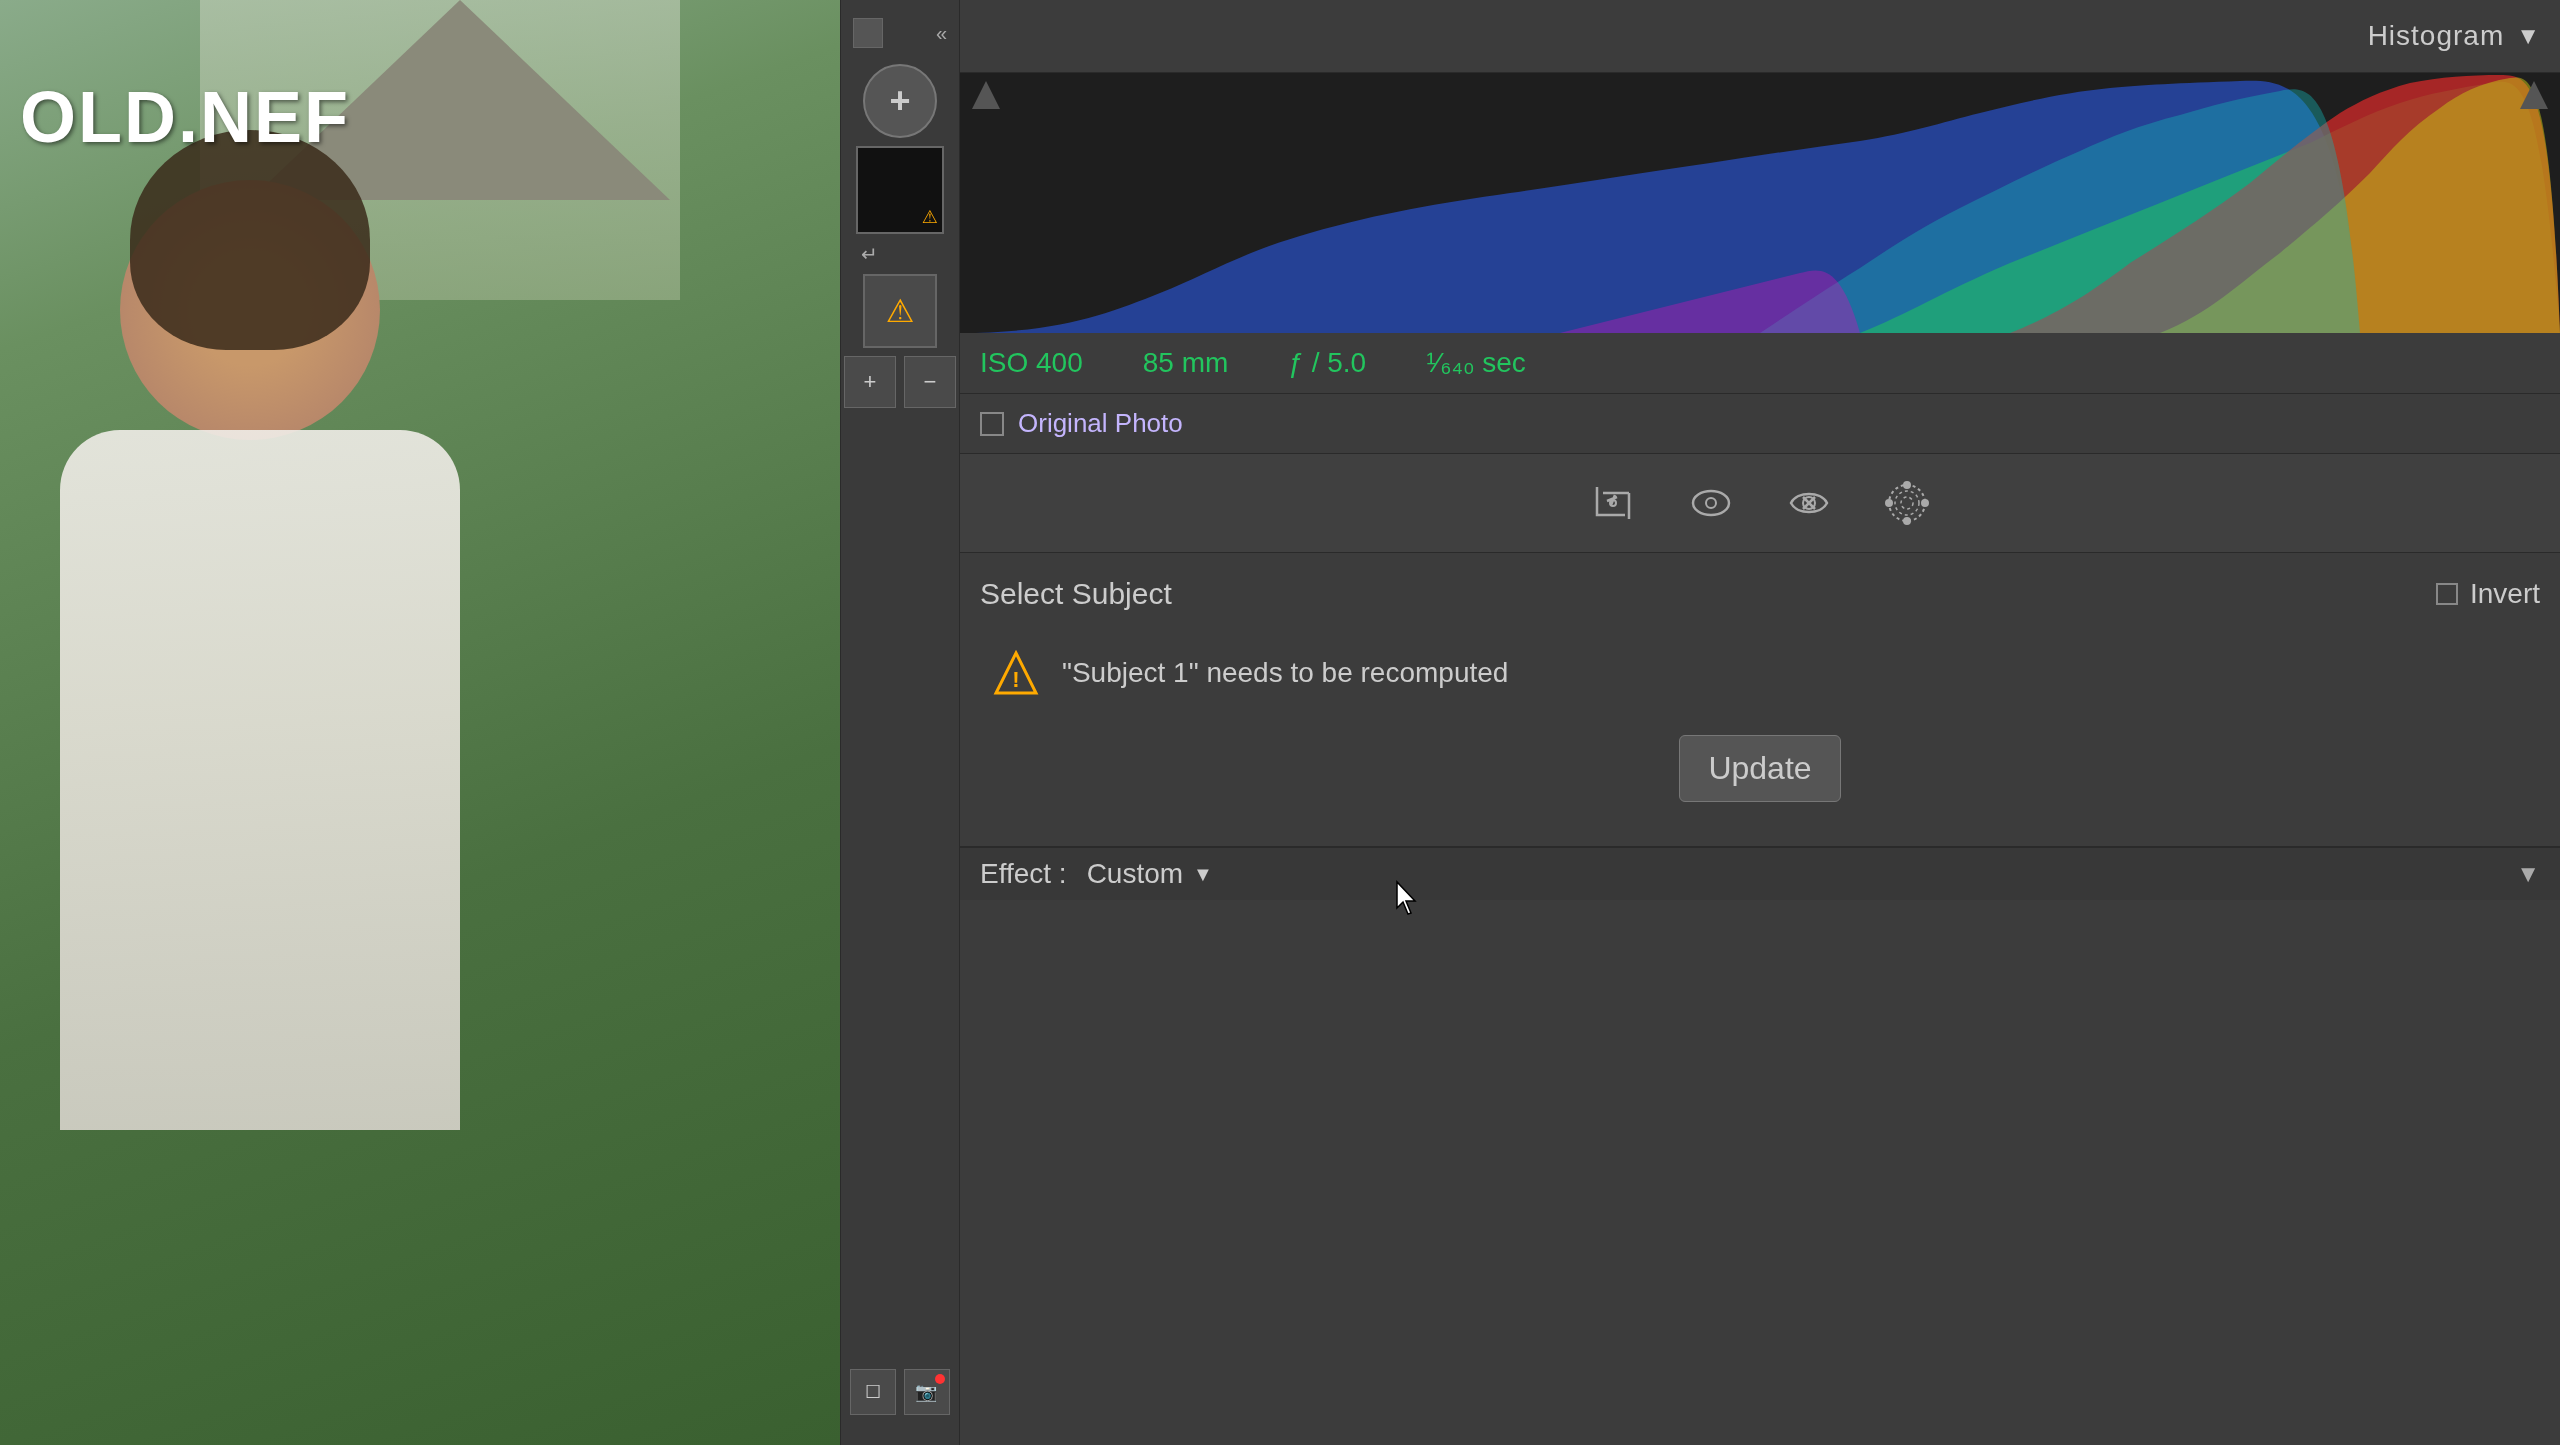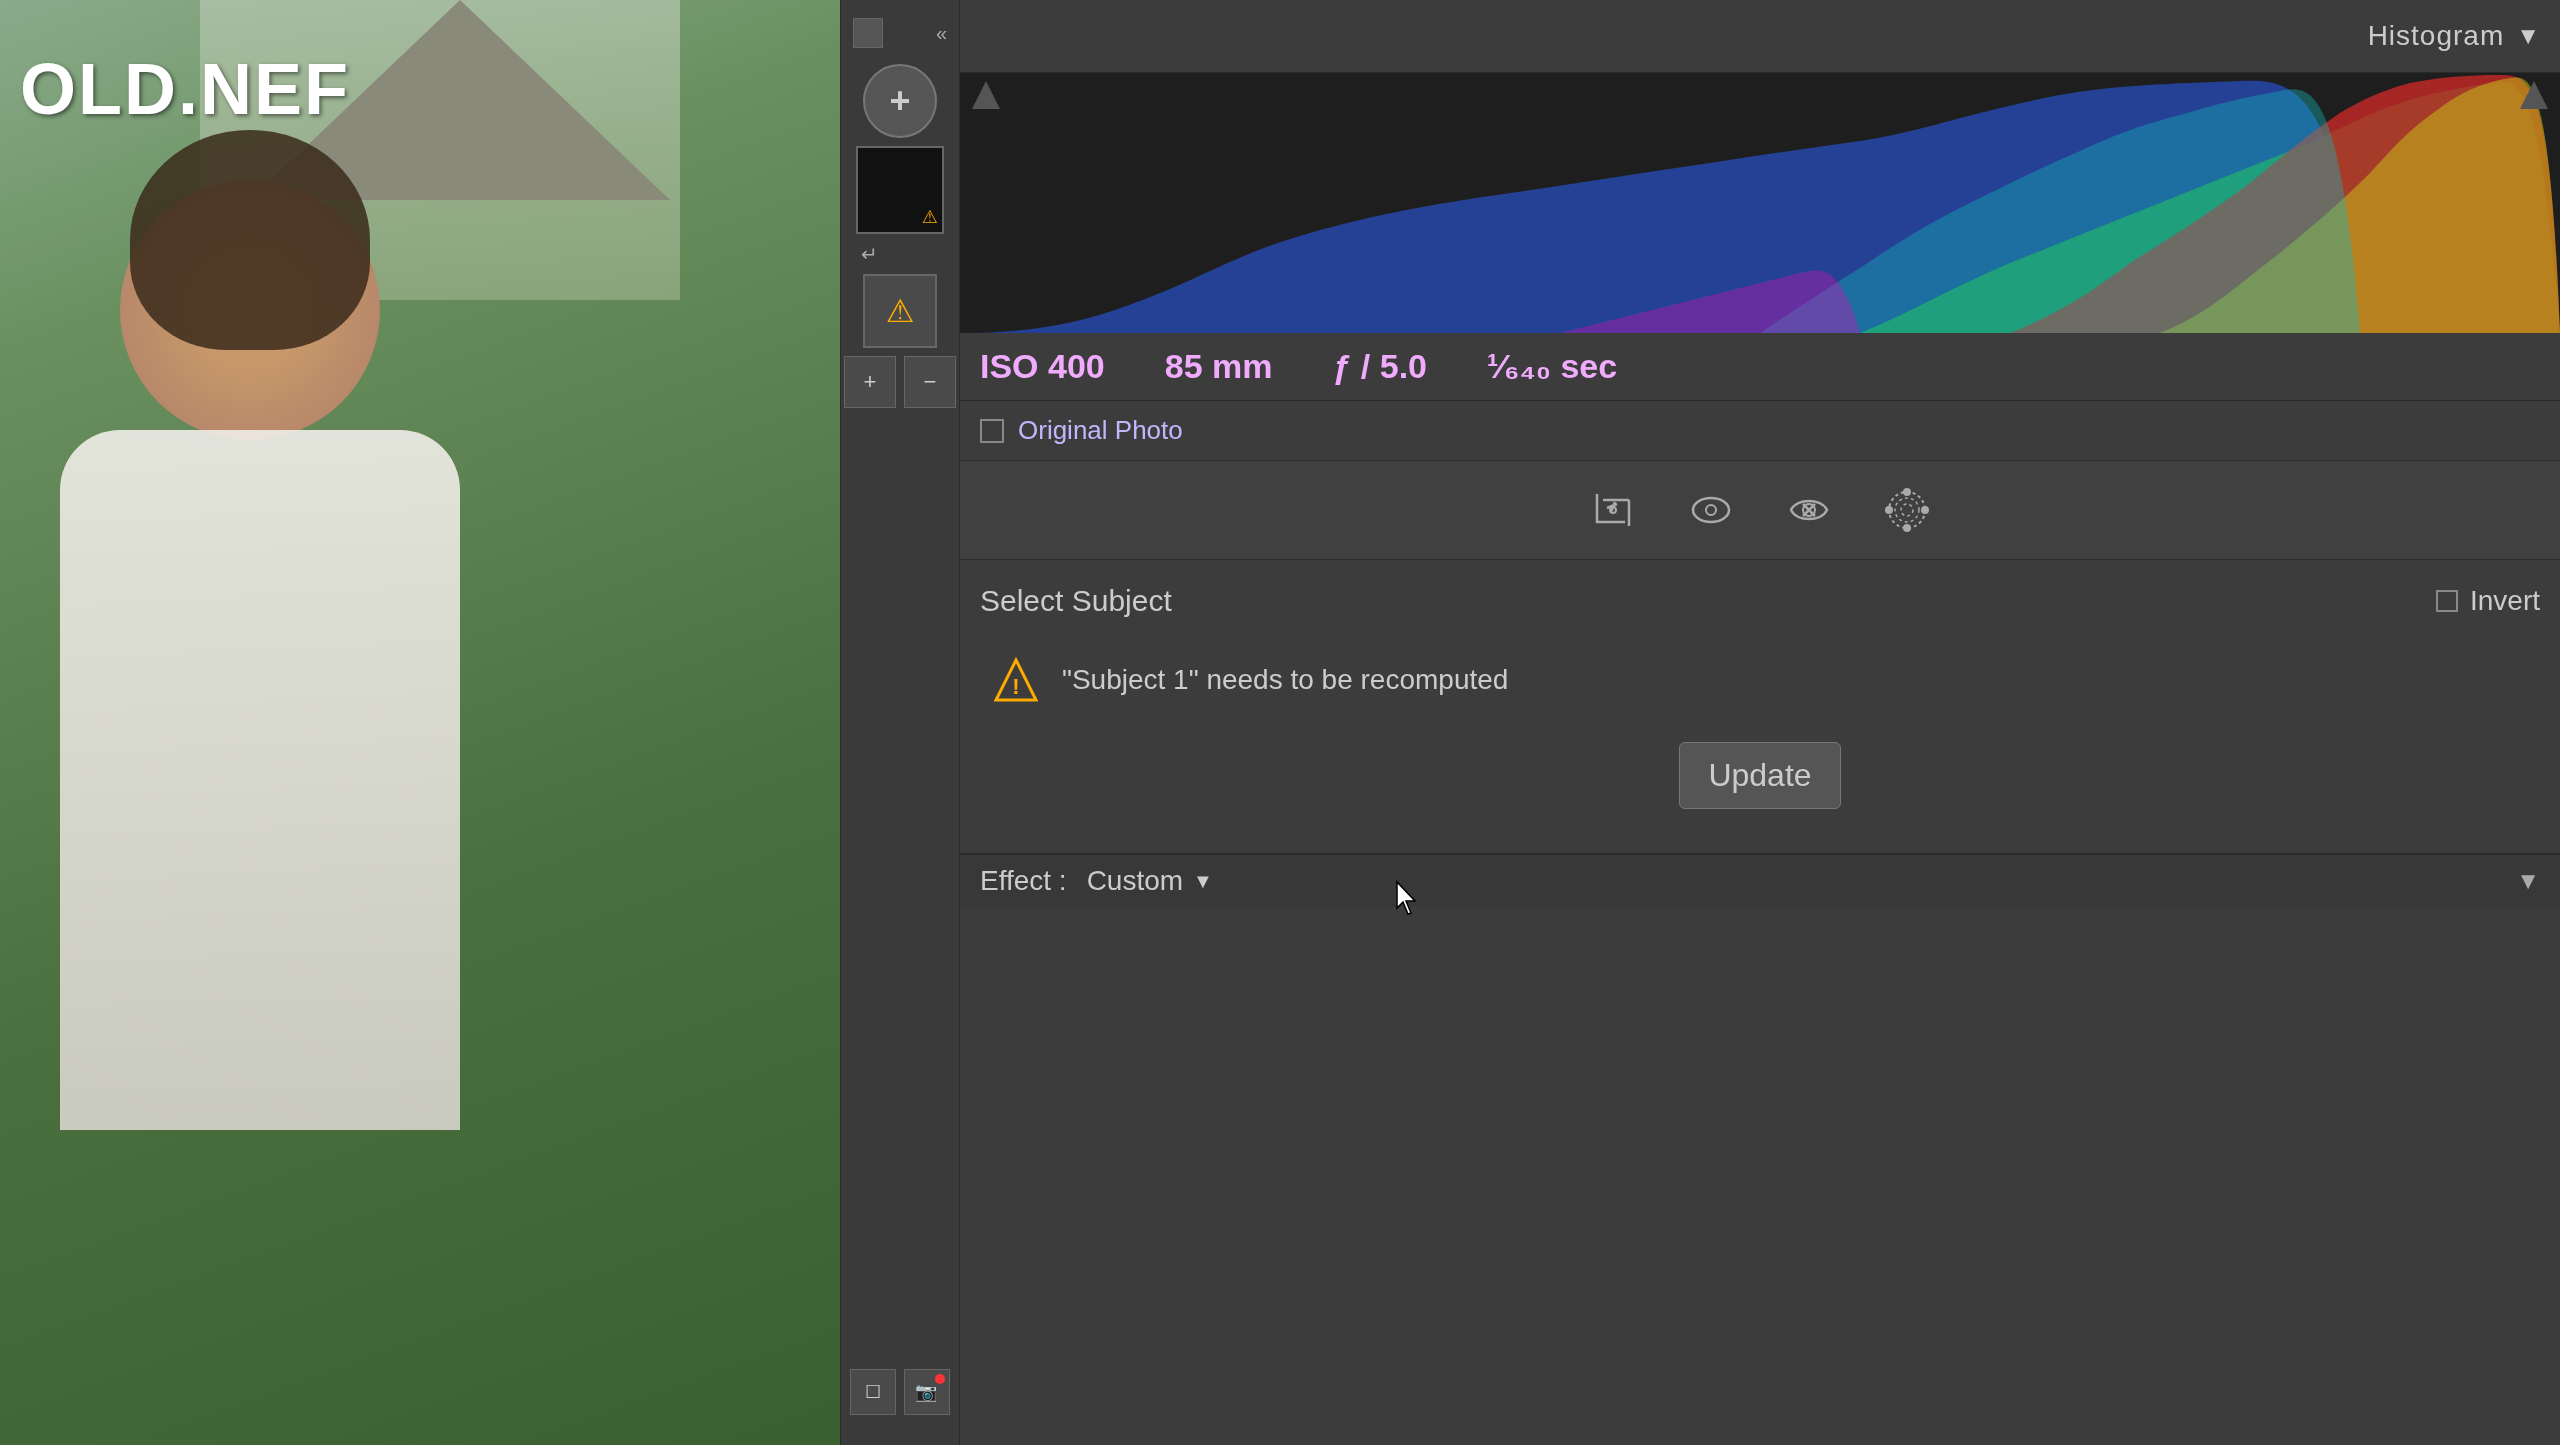--- a/index.html
+++ b/index.html
@@ -23,21 +23,21 @@
 
     .photo-bg {
       width: 100%;
       height: 100%;
       background: linear-gradient(135deg, #8fa8b0 0%, #6a8a6a 30%, #4a6a4a 60%, #3a5a3a 100%);
       position: relative;
     }
 
     .photo-filename {
       position: absolute;
-      top: 48px;
+      top: 76px;
       left: 20px;
       color: white;
       font-size: 72px;
       font-weight: bold;
       text-shadow: 2px 2px 4px rgba(0,0,0,0.5);
       letter-spacing: 2px;
     }
 
     
     .toolbar {
@@ -254,23 +254,22 @@
     
     .camera-info {
       display: flex;
       align-items: center;
       padding: 14px 20px;
       gap: 60px;
       border-bottom: 1px solid #2a2a2a;
     }
 
     .camera-info-item {
-      color: #f0abfc;
-      font-size: 34px;
-      font-weight: bold;
+      color: #22c55e;
+      font-size: 28px;
     }
 
     
     .original-photo-row {
       display: flex;
       align-items: center;
       padding: 14px 20px;
       gap: 14px;
       border-bottom: 1px solid #2a2a2a;
     }

